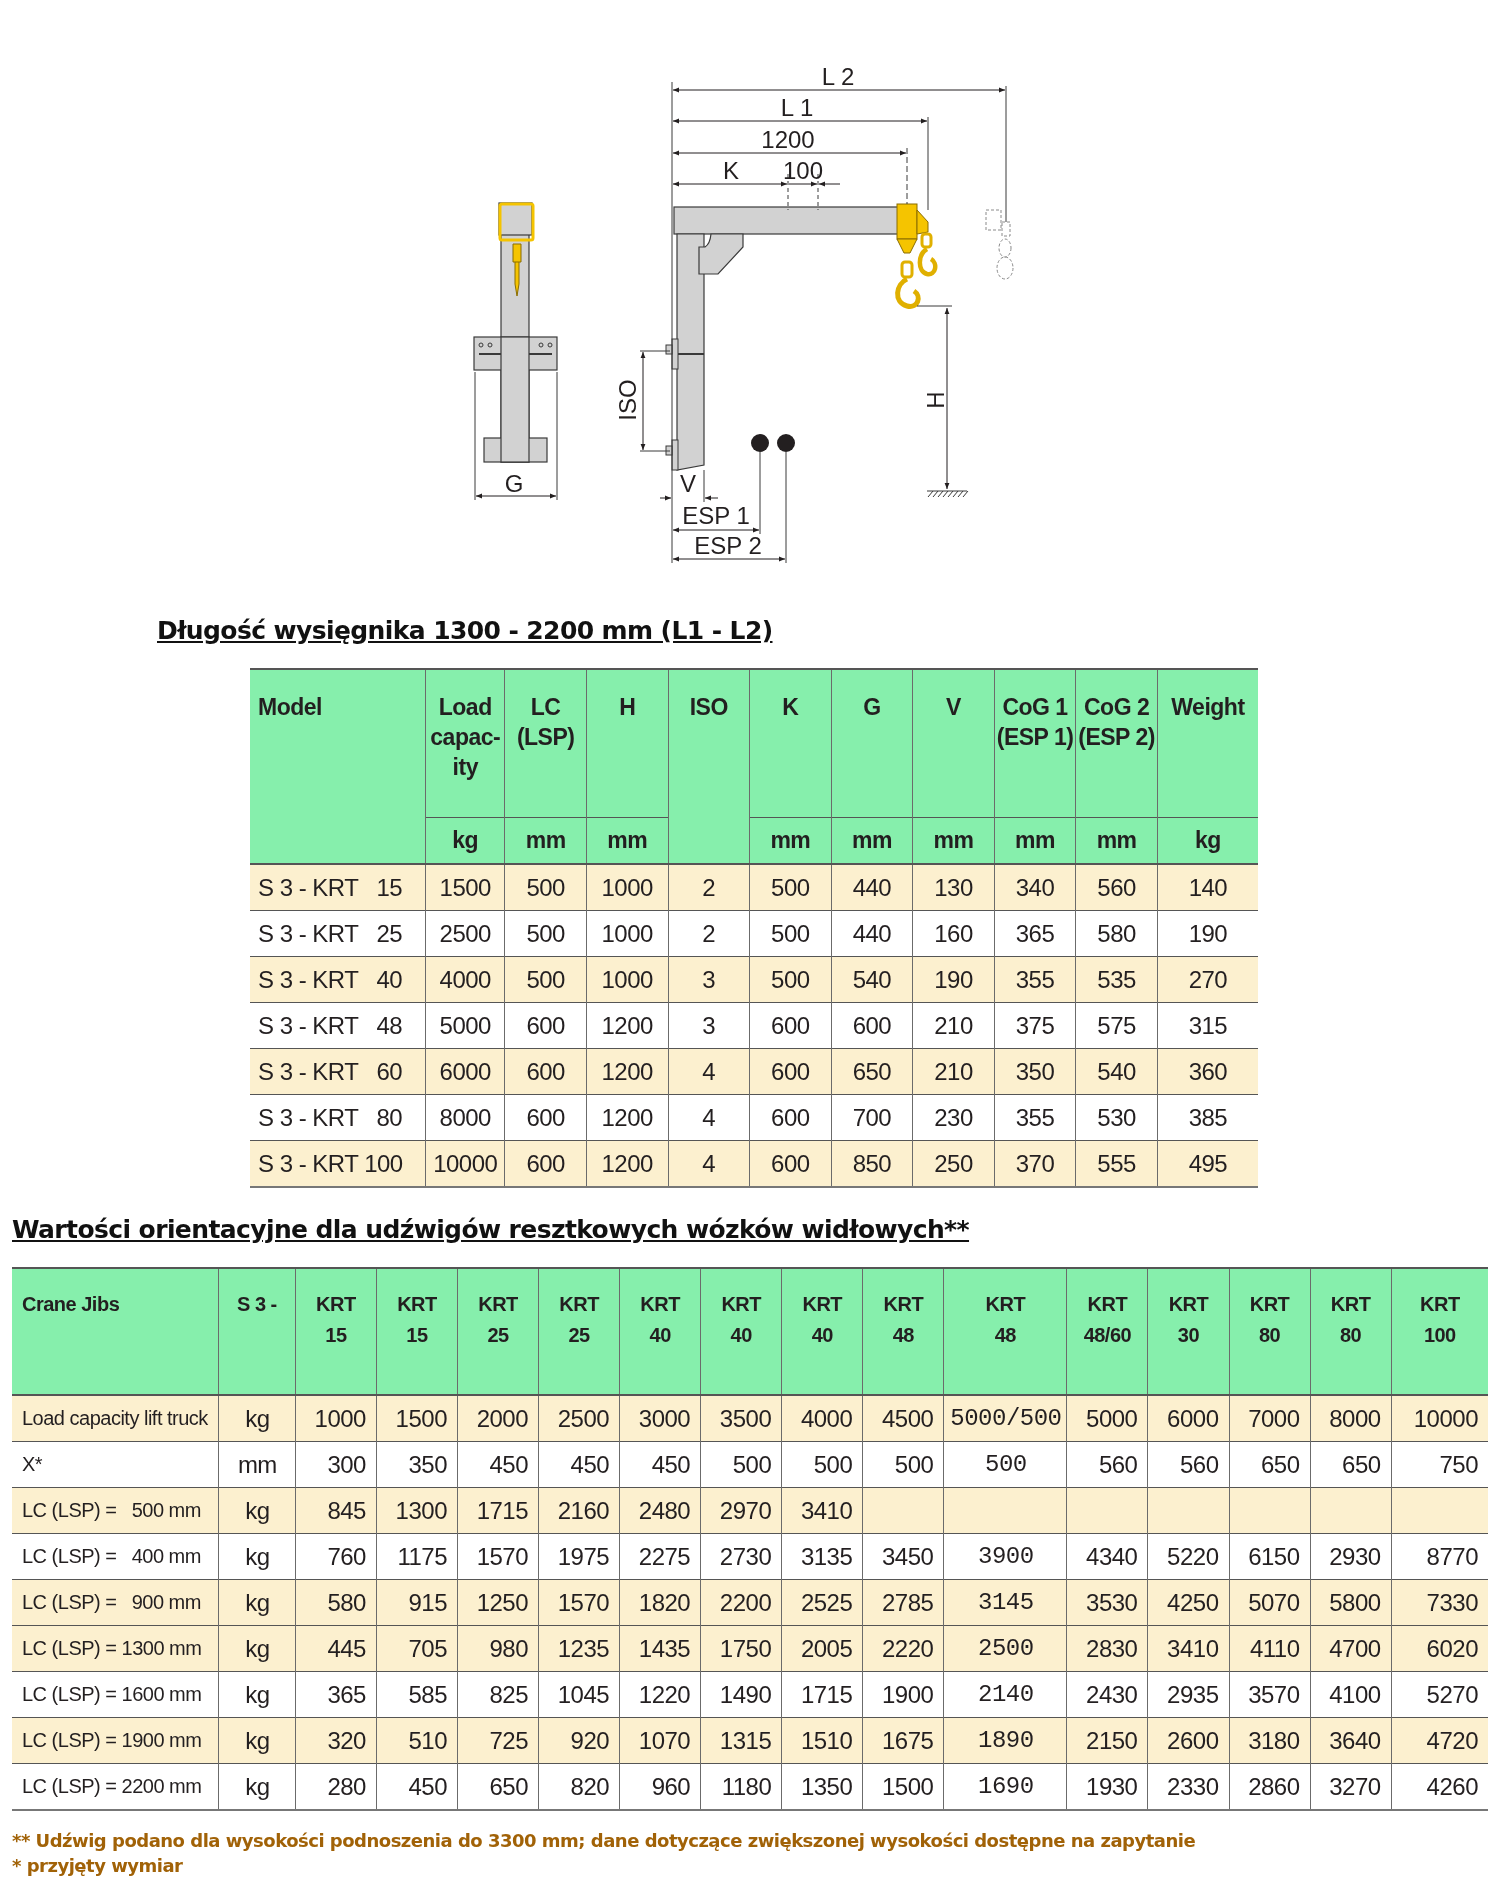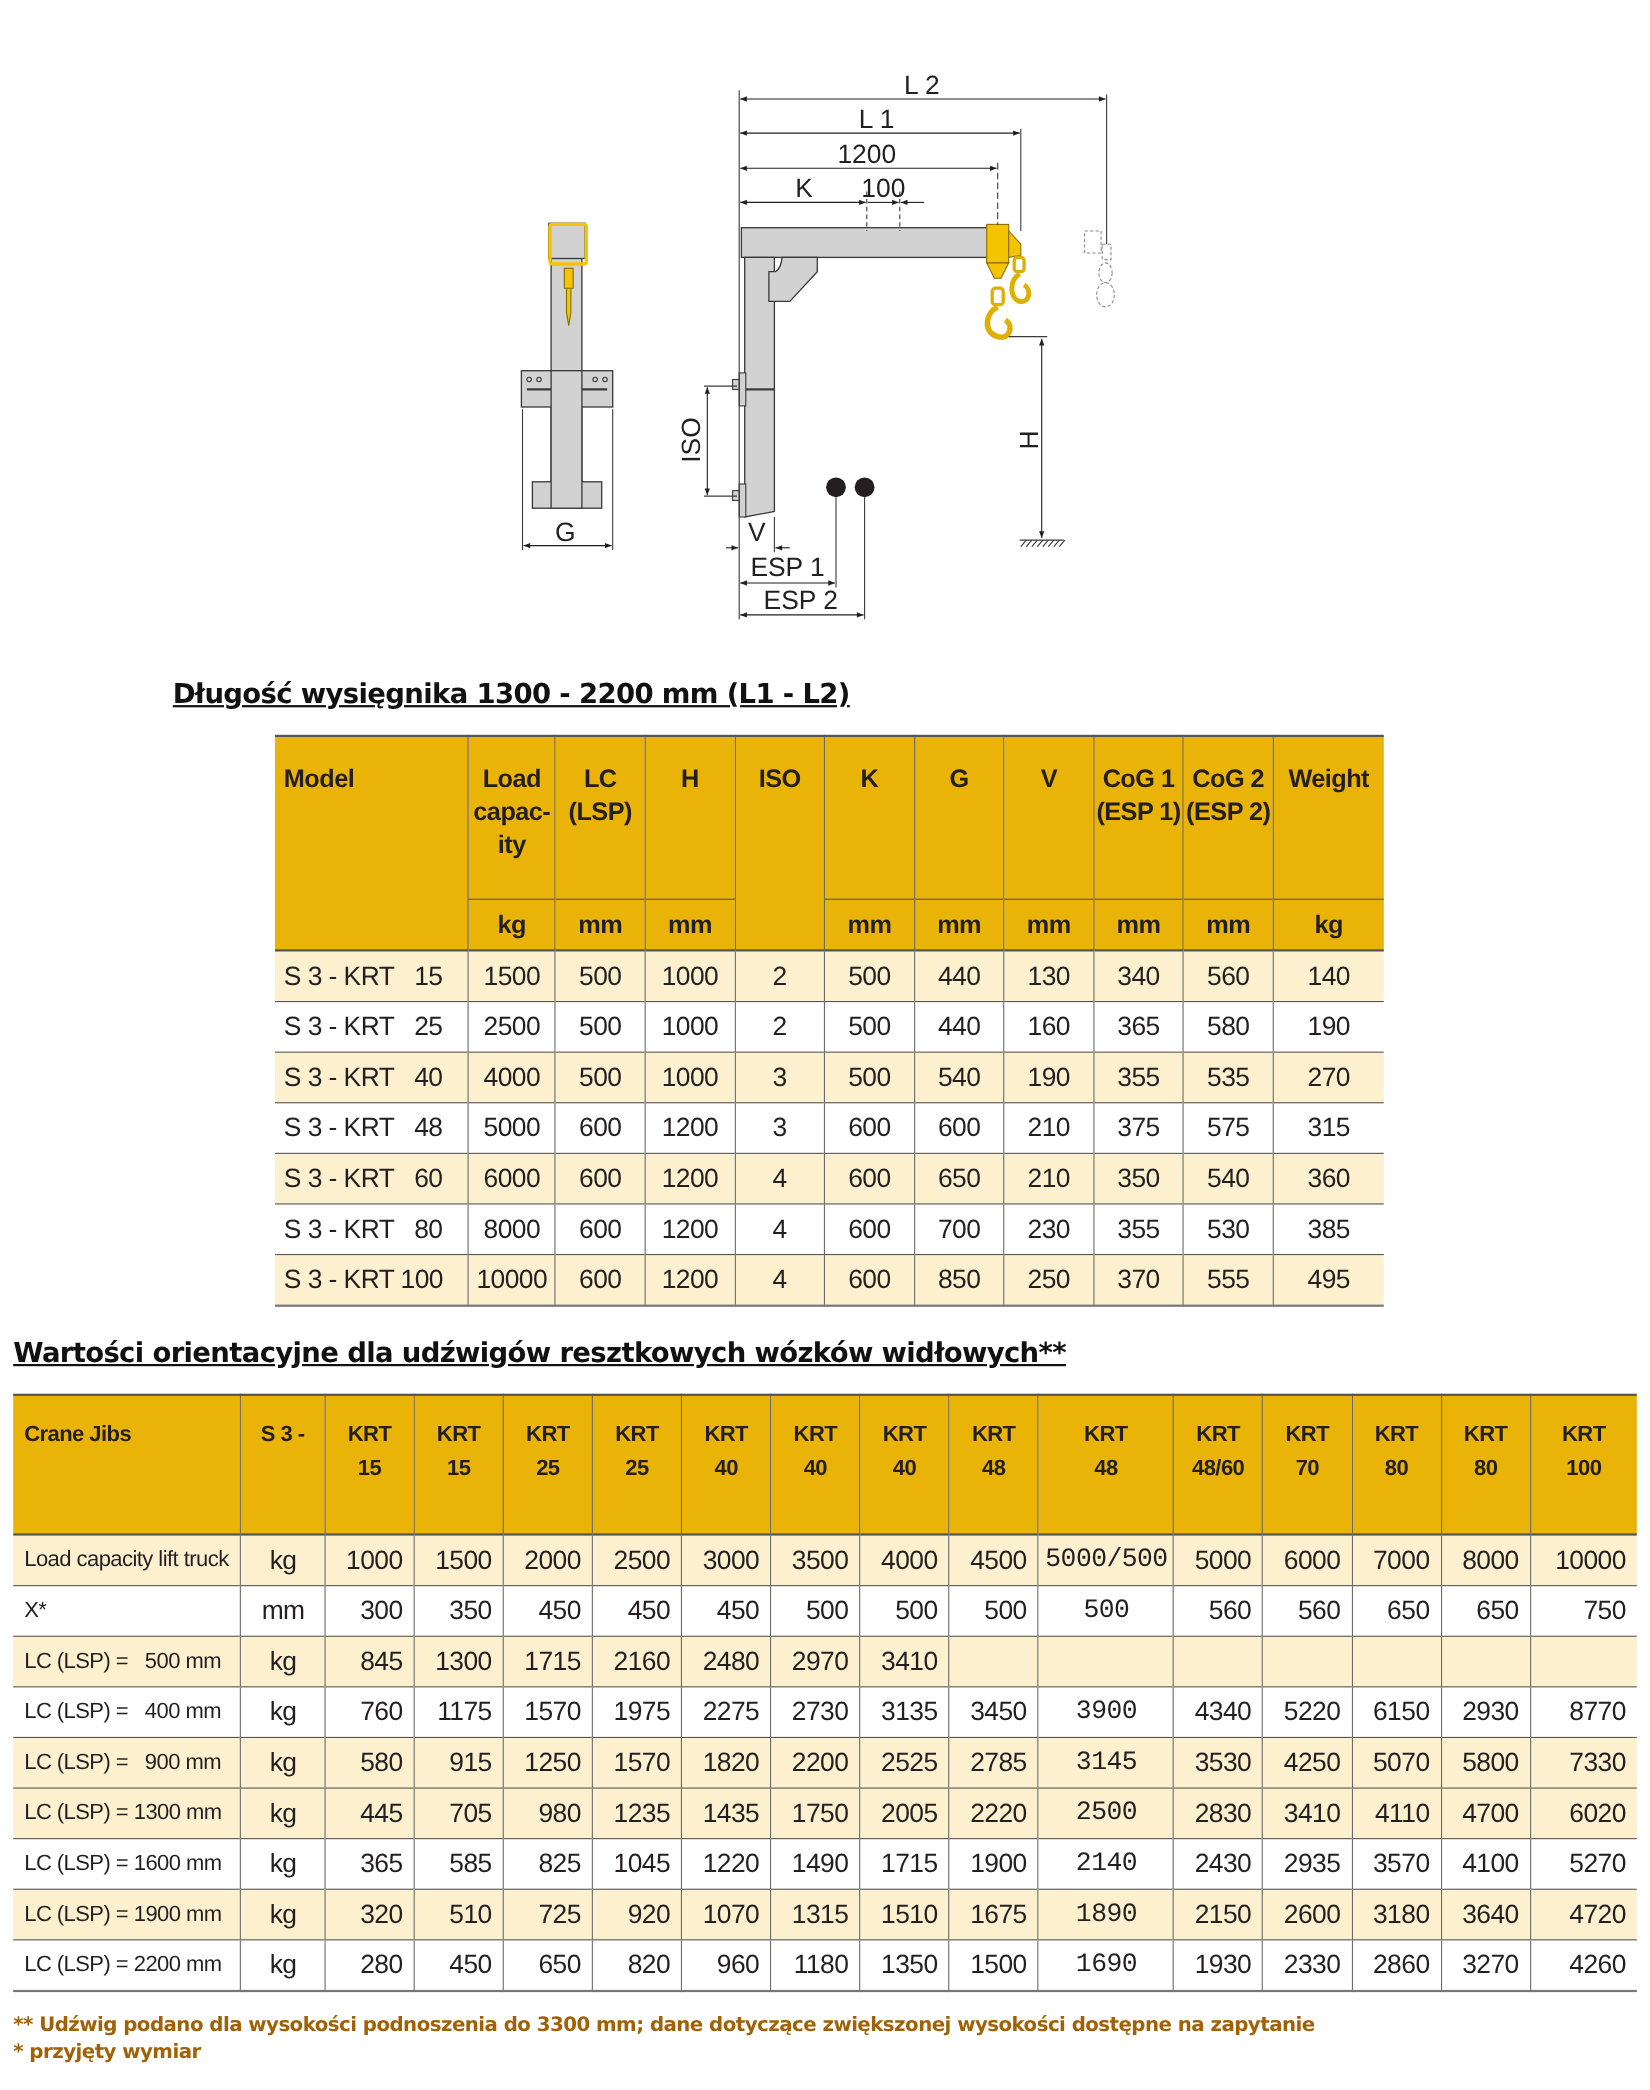--- a/index.html
+++ b/index.html
@@ -6,21 +6,21 @@
   body { width: 1500px; height: 1900px; position: relative; overflow: hidden;
          font-family: "Liberation Sans", sans-serif; color: #231f20; }
   .drawing { position: absolute; left: 0; top: 0; width: 1500px; height: 600px; }
   .drawing text { font-family: "Liberation Sans", sans-serif; fill: #231f20; }
   h2.sec { position: absolute; margin: 0; font-family: "DejaVu Sans", sans-serif;
            font-weight: bold; font-size: 25px; letter-spacing: -0.6px; color: #111; text-decoration: underline; }
   #title1 { left: 157px; top: 616px; }
   #title2 { left: 12px; top: 1215px; }
   table { position: absolute; border-collapse: collapse; font-family: "Liberation Sans Narrow","Liberation Sans", sans-serif; }
   td, th { border-left: 1px solid #6b6b6b; border-right: 1px solid #6b6b6b; }
-  thead th { background: #eab308; font-weight: bold; color: #231f20; }
+  thead th { background: #86efac; font-weight: bold; color: #231f20; }
   tbody td { font-size: 24px; color: #231f20; border-top: 1.5px solid #555; }
   tr.y td { background: #fcf0cf; }
   tr.w td { background: #ffffff; }
   
   #t1 { left: 250px; top: 668px; width: 1008px; border-top: 2px solid #555; border-bottom: 2px solid #777; }
   #t1 thead th { font-size: 23px; letter-spacing: -0.5px; vertical-align: top; padding-top: 22px; text-align: center; line-height: 30px; }
   #t1 thead th.model { text-align: left; padding-left: 8px; }
   #t1 thead tr.units th { padding-top: 0; height: 44px; vertical-align: middle; border-top: 1.5px solid #555; }
   #t1 thead tr.top th { height: 124px; }
   #t1 td { height: 43px; text-align: center; letter-spacing: -0.5px; }
@@ -329,21 +329,21 @@
         <th style="width: 120px;">
           <div>KRT</div>
           <div>48</div>
         </th>
         <th>
           <div>KRT</div>
           <div>48/60</div>
         </th>
         <th>
           <div>KRT</div>
-          <div>70</div>
+          <div>30</div>
         </th>
         <th>
           <div>KRT</div>
           <div>80</div>
         </th>
         <th>
           <div>KRT</div>
           <div>80</div>
         </th>
         <th>

